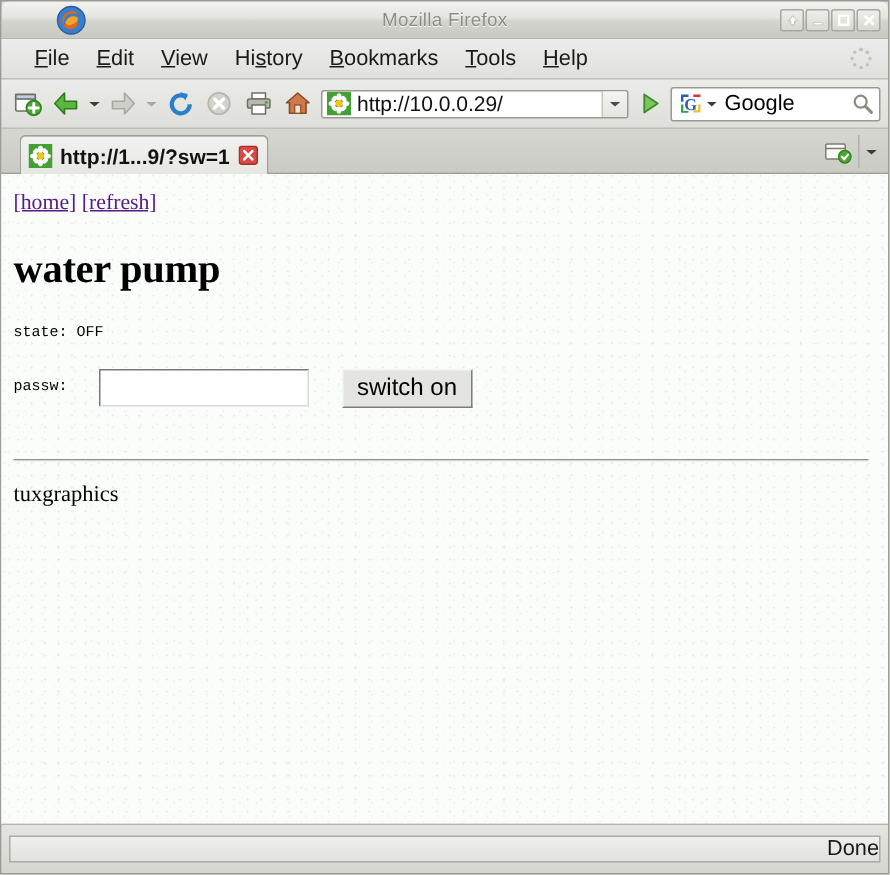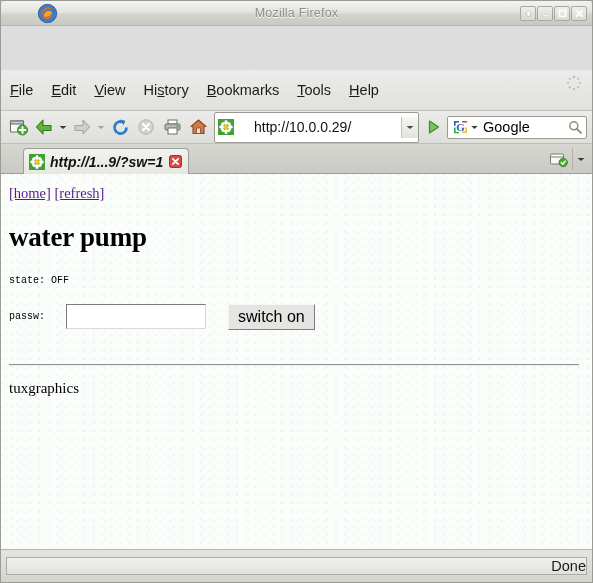--- a/index.html
+++ b/index.html
@@ -40,26 +40,25 @@
   .wbtn {
     width: 16px; height: 15px;
     background: linear-gradient(to bottom,#eeeeeb,#d9d9d3);
     border: 1px solid #a9a9a2; border-radius: 2px;
     display: flex; align-items: center; justify-content: center;
   }
   .wbtn svg { display: block; }
 
   
   #menubar {
-    height: 41px; flex: none;
+    height: 27px; flex: none;
     background: linear-gradient(to bottom,#ececeb,#e0e0dc);
     border-bottom: 1px solid #c0c0b9;
-    display: flex; align-items: center; padding-left: 0;
+    display: flex; align-items: center; padding-left: 13px;
     position: relative;
-    margin-top: 44px;
   }
   .menu-item {
     font-size: 14.5px; color: #1b1b1b; padding: 2px 9px;
     white-space: nowrap;
   }
   .menu-item u { text-decoration: underline; }
   #throbber-idle {
     position: absolute; right: 10px; top: 5px;
     width: 16px; height: 16px; opacity: .45;
   }
@@ -69,26 +68,26 @@
     height: 33px; flex: none;
     background: linear-gradient(to bottom,#ebebe9,#dededa);
     border-bottom: 1px solid #bfbfb8;
     display: flex; align-items: center; padding: 0 5px; gap: 2px;
   }
   .tbtn { width: 24px; height: 24px; display: flex; align-items: center; justify-content: center; flex: none; }
   .tdrop { width: 10px; height: 24px; display: flex; align-items: center; justify-content: center; flex: none; }
   .tdrop svg { display:block; }
 
   #urlbox {
-    flex: 1 1 auto; height: 31px; min-width: 40px;
+    flex: 1 1 auto; height: 19px; min-width: 40px;
     background: #ffffff;
     border: 1px solid #9a9a93;
     border-radius: 2px;
     display: flex; align-items: center;
-    margin: 0 2px; overflow: hidden; gap: 16px;
+    margin: 0 2px; overflow: hidden;
   }
   #url-favicon { width: 16px; height: 16px; margin: 0 4px 0 3px; flex: none; }
   #url-text {
     font-size: 14px; color: #111; white-space: nowrap; overflow: hidden;
     flex: 1 1 auto;
   }
   #url-dropdown {
     width: 17px; height: 21px; flex: none;
     border-left: 1px solid #c6c6c0;
     background: linear-gradient(to bottom,#f6f6f4,#e2e2dd);
@@ -108,23 +107,22 @@
     flex: 1 1 auto; font-size: 14.5px; color: #000000; padding-left: 3px;
     white-space: nowrap; overflow: hidden;
   }
   #search-magnifier { width: 22px; flex: none; display: flex; align-items: center; justify-content: center; }
 
   
   #tabbar {
     height: 30px; flex: none;
     background: linear-gradient(to bottom,#d7d7d2,#cacac4);
     border-bottom: 1px solid #9e9e97;
-    display: flex; align-items: flex-end; padding-left: 22px;
+    display: flex; align-items: flex-end; padding-left: 12px;
     position: relative;
-    font-style: italic;
   }
   #tab-active {
     height: 26px;
     background: linear-gradient(to bottom,#f2f2f0,#e6e6e2);
     border: 1px solid #9e9e97; border-bottom: none;
     border-top-left-radius: 4px; border-top-right-radius: 4px;
     display: flex; align-items: center; padding: 0 5px; gap: 5px;
     margin-bottom: -1px;
   }
   #tab-favicon { width: 16px; height: 16px; flex: none; }

